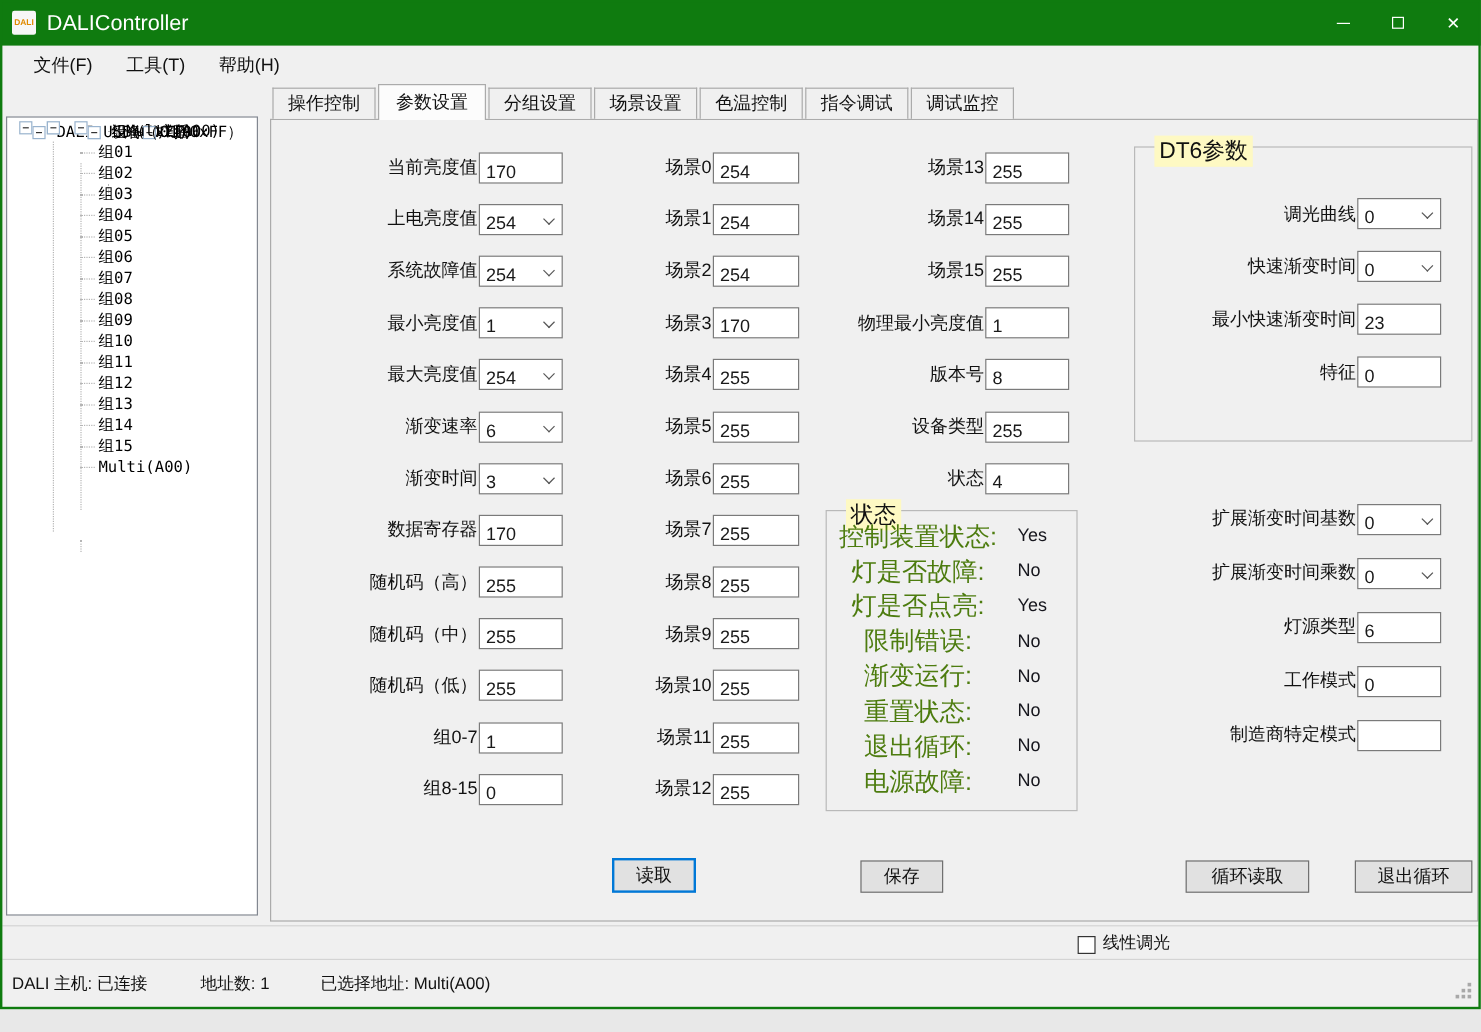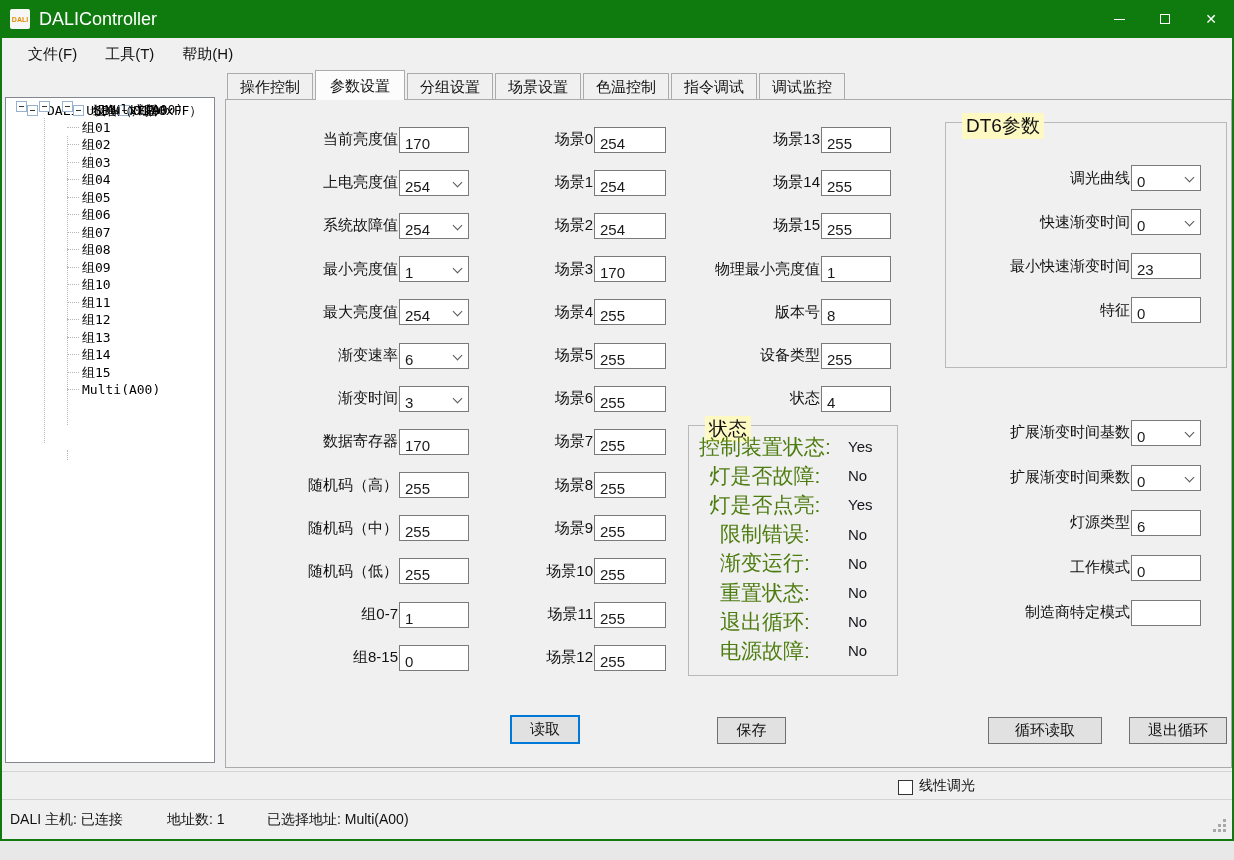--- a/index.html
+++ b/index.html
@@ -632,21 +632,21 @@
         <span class="flabel">制造商特定模式</span>
         <span class="fbox">
           <span class="fval"></span>
 
         </span>
       </div>
     </div>
 
   <div class="btn focused" style="left:510px;top:715px;width:70px">读取</div>
   <div class="btn" style="left:717px;top:717px;width:69px">保存</div>
-  <div class="btn" style="left:988px;top:717px;width:114px">循环读取</div>
+  <div class="btn" style="left:988px;top:717px;width:103px">循环读取</div>
   <div class="btn" style="left:1129px;top:717px;width:98px">退出循环</div>
 
   <div class="sep"></div>
 
   <div class="cbxrow">
     <span class="cbx"></span>
     <span class="cbxlabel">线性调光</span>
   </div>
 
   <div class="statusbar">

